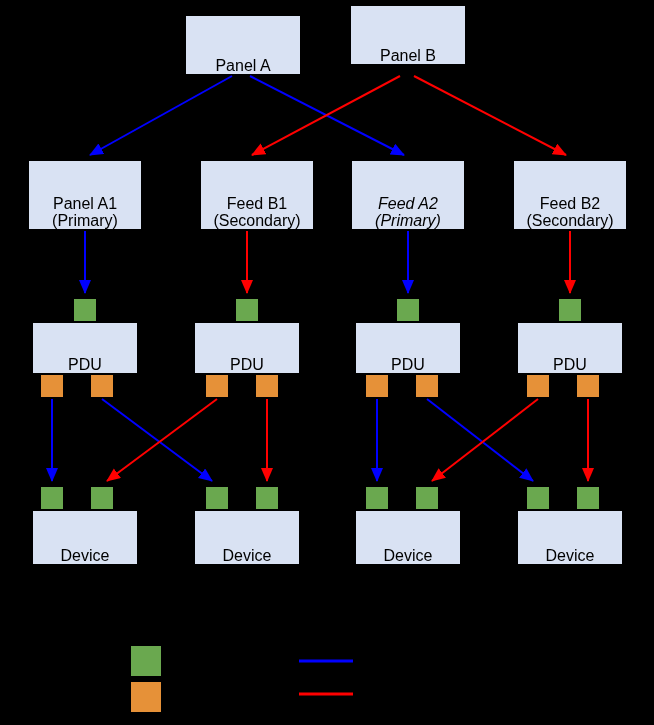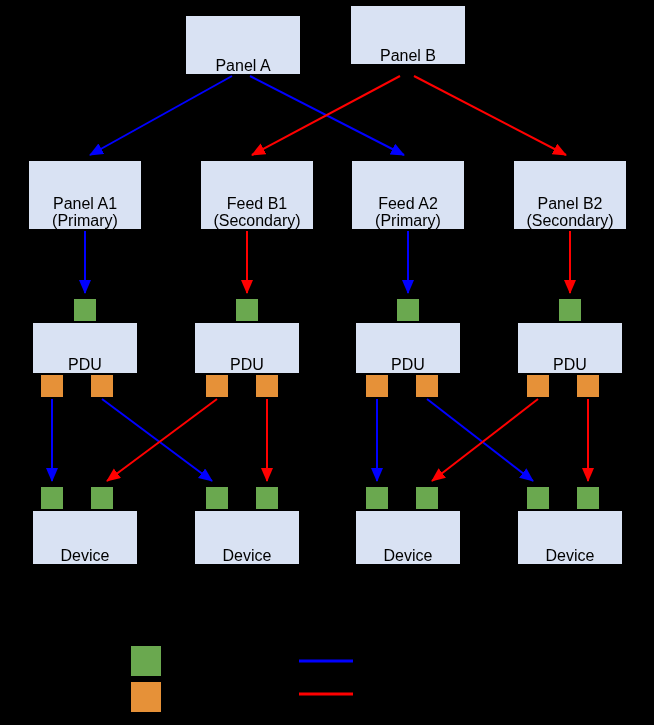--- a/index.html
+++ b/index.html
@@ -69,26 +69,26 @@
   </div>
 
   <div class="box" style="left:28px;top:160px;width:114px;height:70px;">
     <span>Panel A1</span>
     <span>(Primary)</span>
   </div>
   <div class="box" style="left:200px;top:160px;width:114px;height:70px;">
     <span>Feed B1</span>
     <span>(Secondary)</span>
   </div>
-  <div class="box" style="left:351px;top:160px;width:114px;height:70px;">
+  <div class="box" style="left:351px;top:160px;width:114px;height:70px;font-style:italic;">
     <span>Feed A2</span>
     <span>(Primary)</span>
   </div>
   <div class="box" style="left:513px;top:160px;width:114px;height:70px;">
-    <span>Panel B2</span>
+    <span>Feed B2</span>
     <span>(Secondary)</span>
   </div>
 
   <div class="port green" style="left:73px;top:298px;"></div>
   <div class="port green" style="left:235px;top:298px;"></div>
   <div class="port green" style="left:396px;top:298px;"></div>
   <div class="port green" style="left:558px;top:298px;"></div>
 
   <div class="box" style="left:32px;top:322px;width:106px;height:52px;">
     <span>PDU</span>

